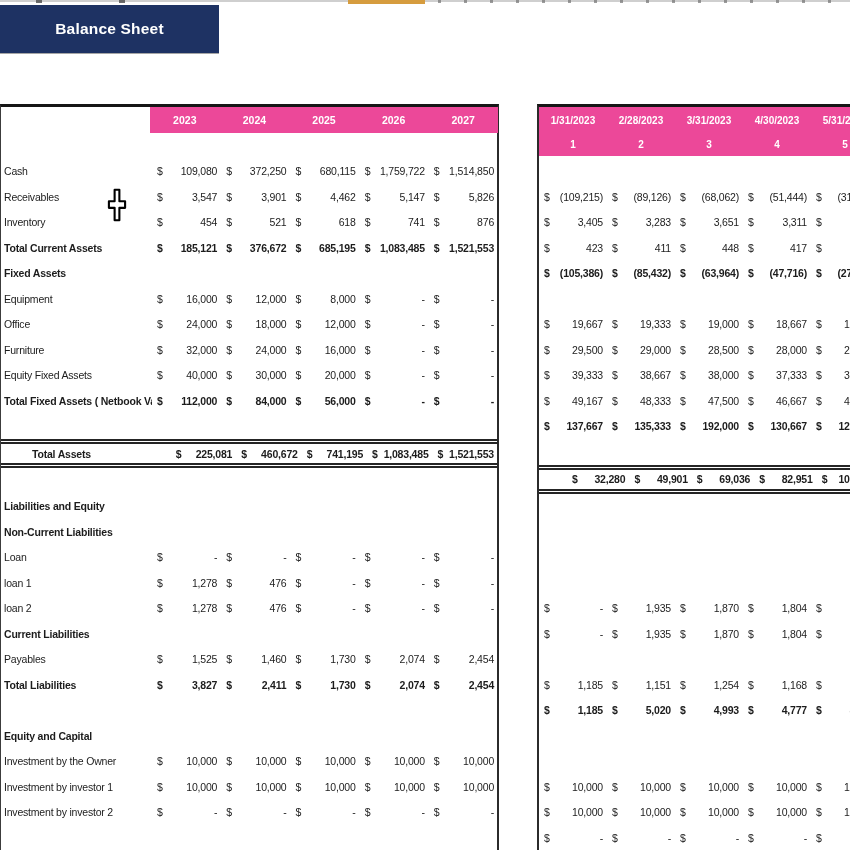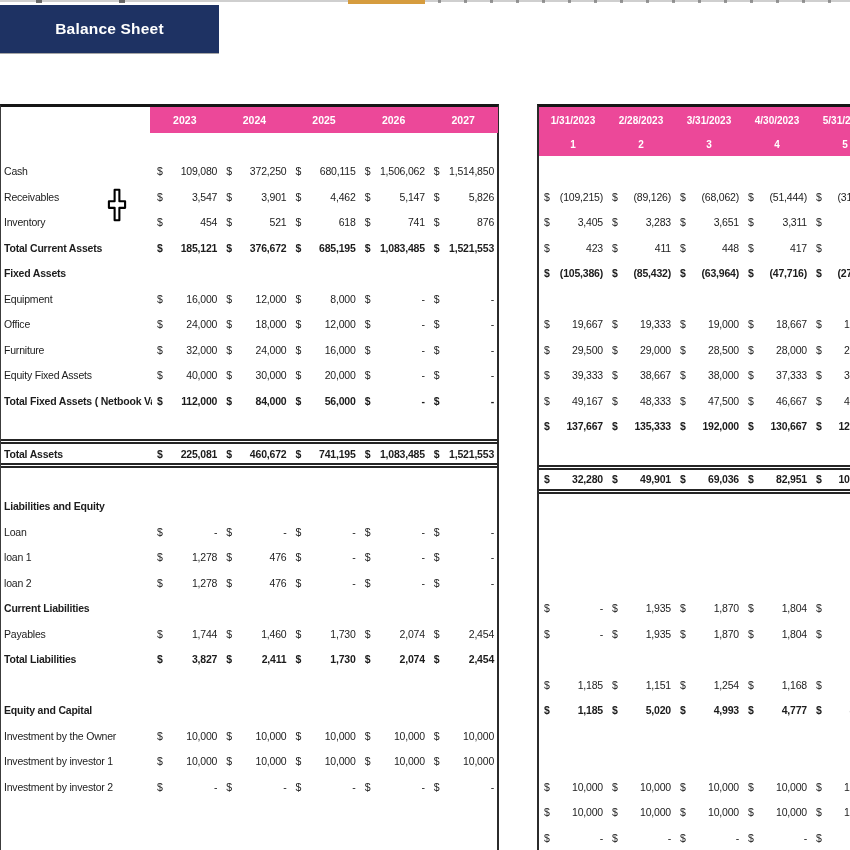--- a/index.html
+++ b/index.html
@@ -35,21 +35,21 @@
   .rows-right{width:340px;}
   .row{height:25.5px;display:flex;align-items:center;box-sizing:border-box;color:#1c1c1c;font-size:10.5px;}
   .row .label{width:149px;padding-left:3px;white-space:nowrap;overflow:hidden;letter-spacing:-.2px;}
   .cell{display:flex;justify-content:space-between;align-items:center;box-sizing:border-box;padding:0 4px 0 5px;}
   .rows-left .cell{width:69.6px;}
   .rows-right .cell{width:68px;}
   .val{white-space:nowrap;letter-spacing:-.2px;}
   .r-section .label,.r-subsection .label{font-weight:bold;}
   .r-total .label,.r-total .val,.r-total .cur,
   .r-grand .label,.r-grand .val,.r-grand .cur{font-weight:bold;}
-  .r-grand{border-top:5px double #252525;border-bottom:5px double #252525;height:29px;}
+  .r-grand{border-top:5px double #252525;border-bottom:5px double #252525;height:29px;padding-left:28px;}
   
   .cursor{position:absolute;left:107px;top:188px;width:20px;height:34px;}
 </style>
 </head>
 <body>
 
 <div class="top-line"></div>
 <div class="top-ticks"></div>
 <div class="top-mark" style="left:36px;"></div>
 <div class="top-mark" style="left:119px;"></div>
@@ -80,21 +80,21 @@
         <div class="cell">
           <div class="cur" style="display: inline;">$</div>
           <div class="val">372,250</div>
         </div>
         <div class="cell">
           <div class="cur" style="display: inline;">$</div>
           <div class="val">680,115</div>
         </div>
         <div class="cell">
           <div class="cur" style="display: inline;">$</div>
-          <div class="val">1,506,062</div>
+          <div class="val">1,759,722</div>
         </div>
         <div class="cell">
           <div class="cur" style="display: inline;">$</div>
           <div class="val">1,514,850</div>
         </div>
       </div>
       <div class="row r-item">
         <div class="label">Receivables</div>
         <div class="cell">
           <div class="cur" style="display: inline;">$</div>
@@ -306,20 +306,23 @@
           <div class="cur" style="display: inline;">$</div>
           <div class="val">1,521,553</div>
         </div>
       </div>
       <div class="row r-blank">
         <div class="label"></div>
       </div>
       <div class="row r-section">
         <div class="label">Liabilities and Equity</div>
       </div>
+      <div class="row r-section">
+        <div class="label">Non-Current Liabilities</div>
+      </div>
       <div class="row r-item">
         <div class="label">Loan</div>
         <div class="cell">
           <div class="cur" style="display: inline;">$</div>
           <div class="val">-</div>
         </div>
         <div class="cell">
           <div class="cur" style="display: inline;">$</div>
           <div class="val">-</div>
         </div>
@@ -382,21 +385,21 @@
           <div class="val">-</div>
         </div>
       </div>
       <div class="row r-section">
         <div class="label">Current Liabilities</div>
       </div>
       <div class="row r-item">
         <div class="label">Payables</div>
         <div class="cell">
           <div class="cur" style="display: inline;">$</div>
-          <div class="val">1,744</div>
+          <div class="val">1,525</div>
         </div>
         <div class="cell">
           <div class="cur" style="display: inline;">$</div>
           <div class="val">1,460</div>
         </div>
         <div class="cell">
           <div class="cur" style="display: inline;">$</div>
           <div class="val">1,730</div>
         </div>
         <div class="cell">

